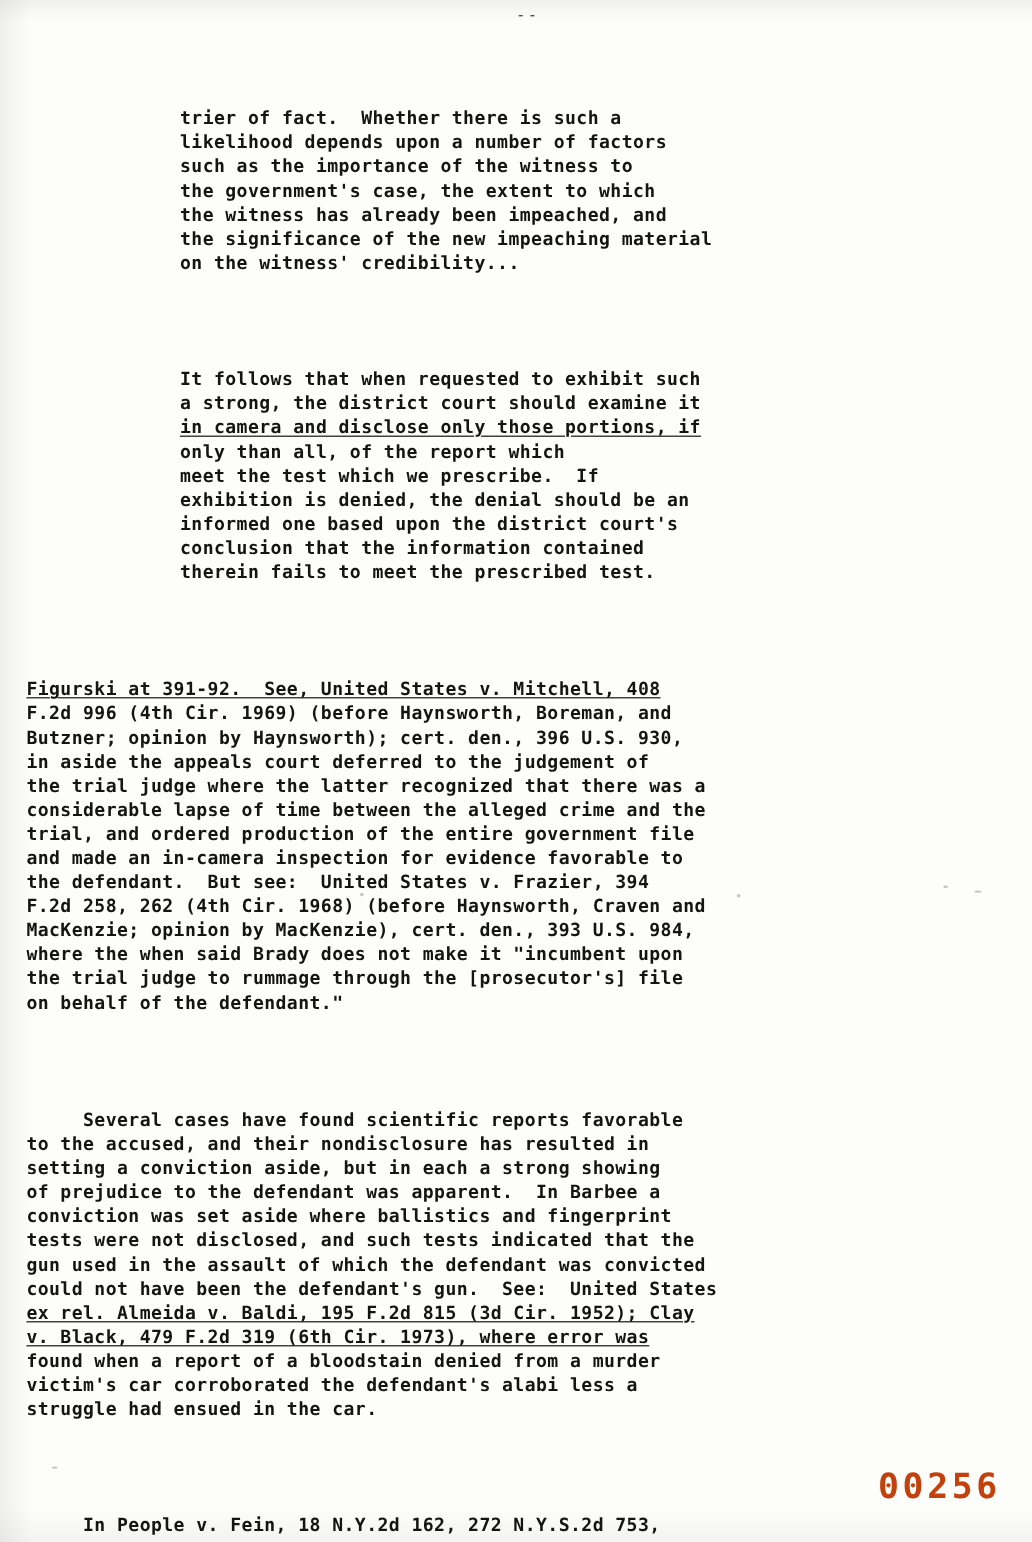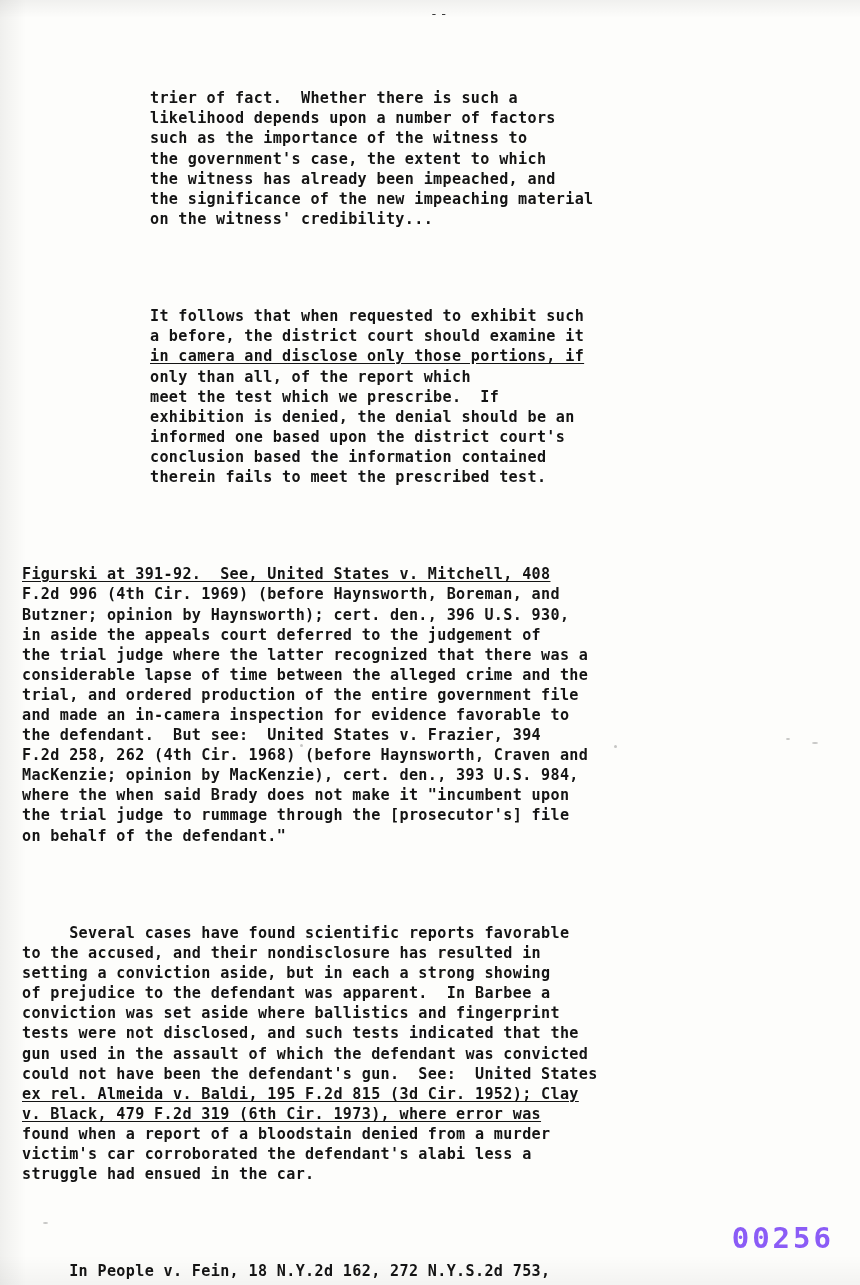--- a/index.html
+++ b/index.html
@@ -71,21 +71,21 @@
   .quote.first { }
 
   u.ul { text-underline-offset: 2px; }
 
   .stamp {
     position: absolute;
     right: 26px;
     bottom: 30px;
     font-size: 29px;
     letter-spacing: 3px;
-    color: #8b5cf6;
+    color: #c2410c;
     font-weight: 600;
   }
   .speck {
     position: absolute;
     background: rgba(0,0,0,0.22);
     border-radius: 50%;
     pointer-events: none;
   }
 </style>
 </head>
@@ -102,27 +102,27 @@
 
     <div class="quote first"><span>trier of fact.  Whether there is such a</span>
 <span>likelihood depends upon a number of factors</span>
 <span>such as the importance of the witness to</span>
 <span>the government's case, the extent to which</span>
 <span>the witness has already been impeached, and</span>
 <span>the significance of the new impeaching material</span>
 <span>on the witness' credibility...</span></div>
 
     <div class="quote"><span>It follows that when requested to exhibit such</span>
-<span>a before, the district court should examine it</span>
+<span>a strong, the district court should examine it</span>
 <u class="ul">in camera and disclose only those portions, if</u>
 <span>only than all, of the report which</span>
 <span>meet the test which we prescribe.  If</span>
 <span>exhibition is denied, the denial should be an</span>
 <span>informed one based upon the district court's</span>
-<span>conclusion based the information contained</span>
+<span>conclusion that the information contained</span>
 <span>therein fails to meet the prescribed test.</span></div>
 
     <div class="para"><u class="ul">Figurski at 391-92.  See, United States v. Mitchell, 408</u>
 <span>F.2d 996 (4th Cir. 1969) (before Haynsworth, Boreman, and</span>
 <span>Butzner; opinion by Haynsworth); cert. den., 396 U.S. 930,</span>
 <span>in aside the appeals court deferred to the judgement of</span>
 <span>the trial judge where the latter recognized that there was a</span>
 <span>considerable lapse of time between the alleged crime and the</span>
 <span>trial, and ordered production of the entire government file</span>
 <span>and made an in-camera inspection for evidence favorable to</span>

